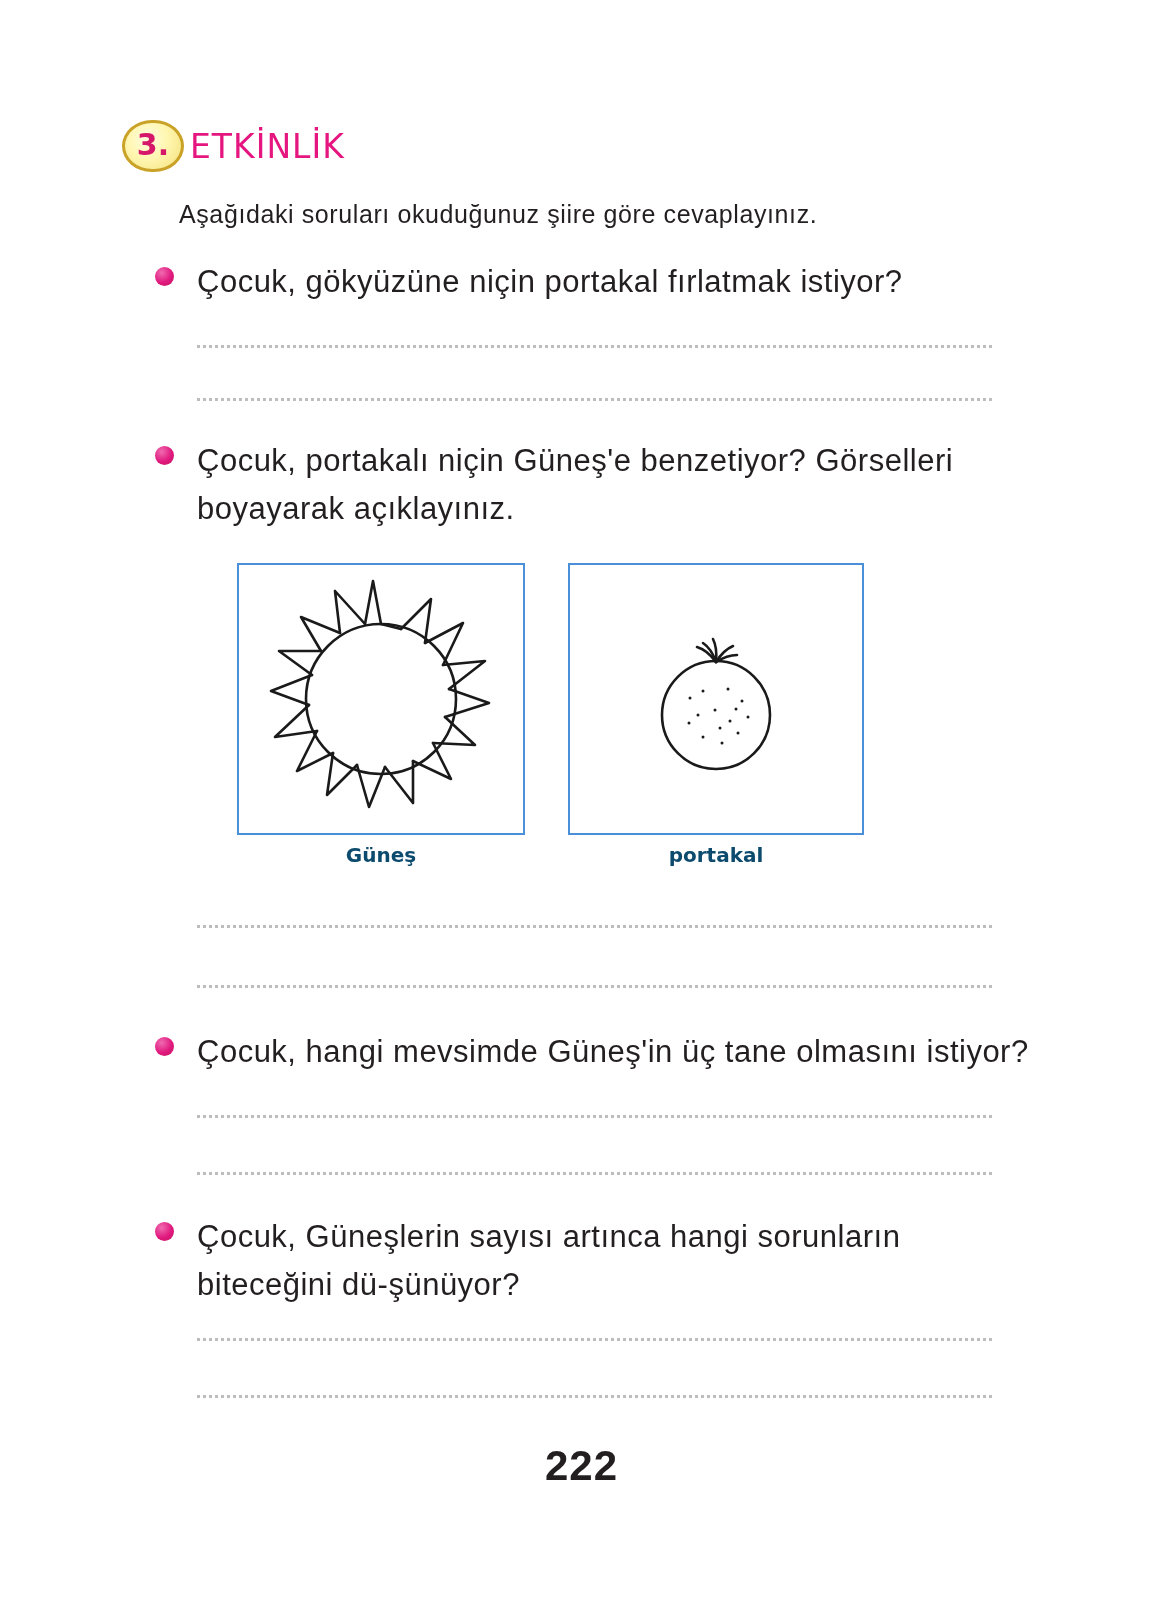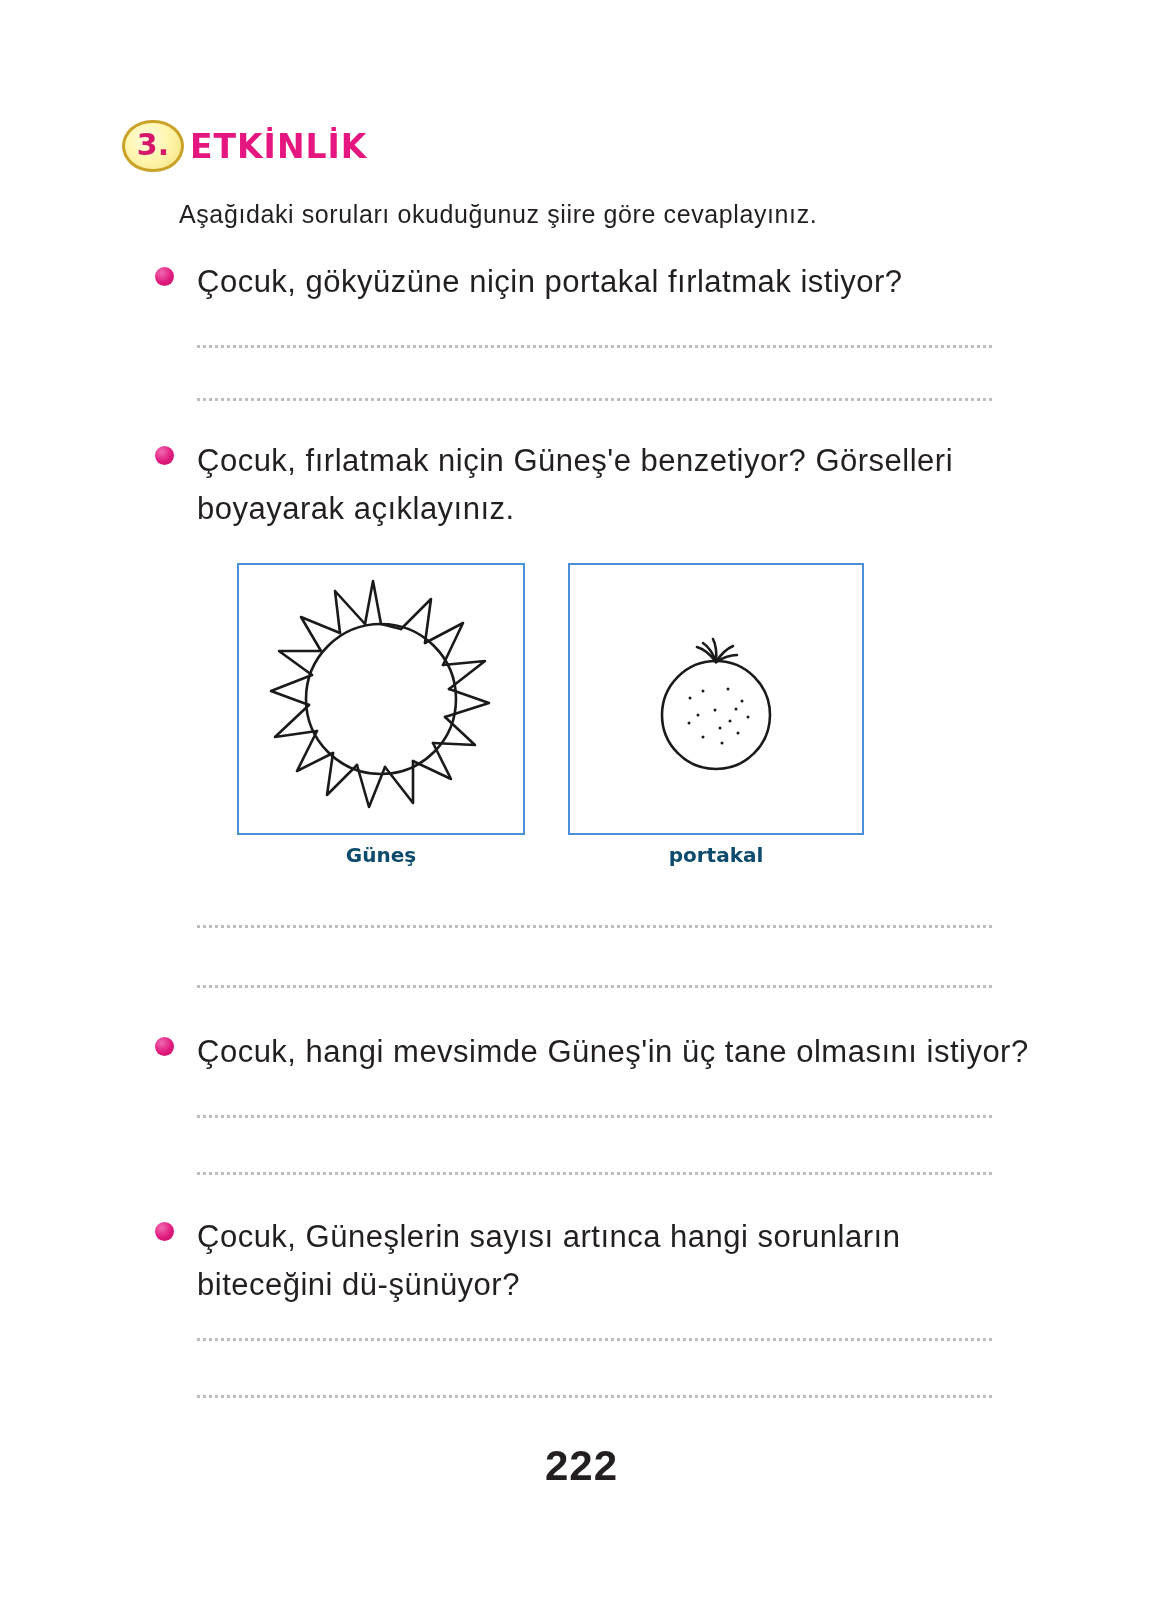--- a/index.html
+++ b/index.html
@@ -48,21 +48,21 @@
     font-family: "DejaVu Sans", sans-serif;
     font-size: 30px;
     font-weight: bold;
     color: #d6186b;
     line-height: 1;
     padding-bottom: 2px;
   }
   .activity-title {
     font-family: "DejaVu Sans", sans-serif;
     font-size: 33px;
-    font-weight: bold;
+    font-weight: normal;
     letter-spacing: 1px;
     color: #e5167f;
     margin-left: 6px;
   }
 
   
   .instruction {
     position: absolute;
     left: 155px;
     top: 200px;
@@ -142,21 +142,21 @@
 
   <span class="bullet" style="left:155px; top:267px;"></span>
   <div class="question" style="left:197px; top:258px; width:860px;">
     <span class="q-text">Çocuk, gökyüzüne niçin portakal fırlatmak istiyor?</span>
   </div>
   <div class="dotline" style="left:197px; top:345px; width:795px;"></div>
   <div class="dotline" style="left:197px; top:398px; width:795px;"></div>
 
   <span class="bullet" style="left:155px; top:446px;"></span>
   <div class="question" style="left:197px; top:437px; width:812px;">
-    <span class="q-text">Çocuk, fırlatmak niçin Güneş'e benzetiyor? Görselleri boyayarak açıklayınız.</span>
+    <span class="q-text">Çocuk, portakalı niçin Güneş'e benzetiyor? Görselleri boyayarak açıklayınız.</span>
   </div>
 
   <div class="pic-box" style="left:237px; top:563px; width:288px; height:272px;">
     <svg width="284" height="268" viewBox="0 0 284 268">
       <g fill="none" stroke="#1a1a1a" stroke-width="2.6" stroke-linejoin="round" stroke-linecap="round">
         <circle cx="142" cy="134" r="75"></circle>
         <path d="M142 59 L134 16 L126 59"></path>
         <path d="M126 59 L96 26 L101 68"></path>
         <path d="M101 68 L62 52 L82 86"></path>
         <path d="M82 86 L40 86 L73 110"></path>

